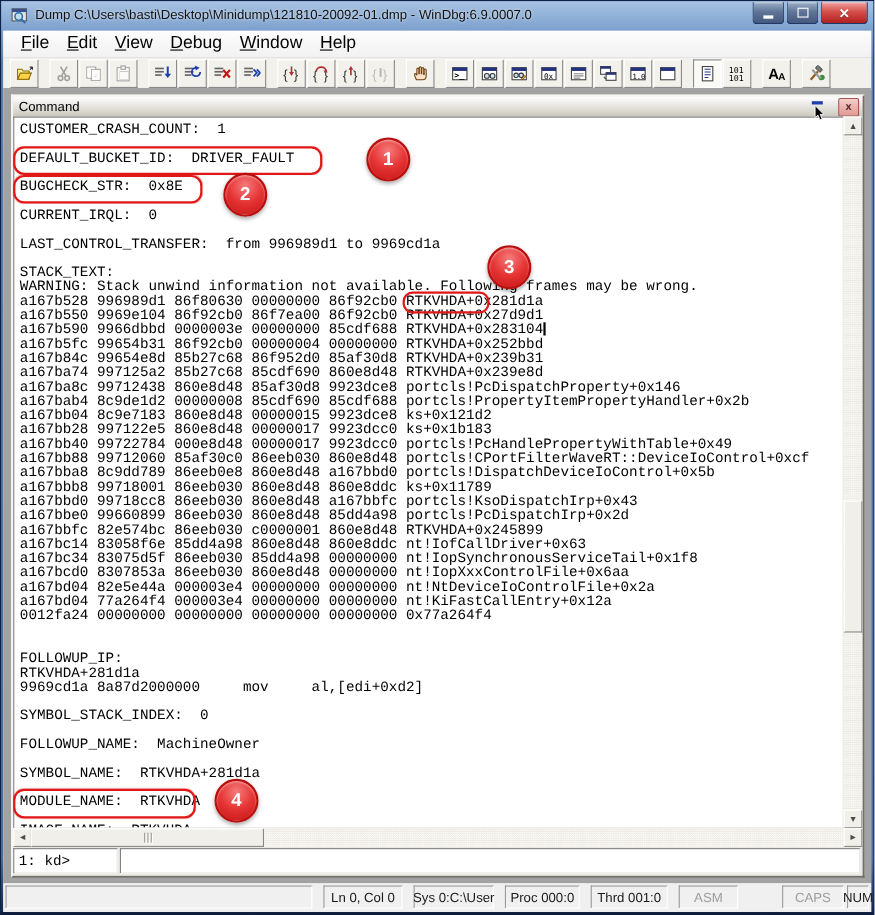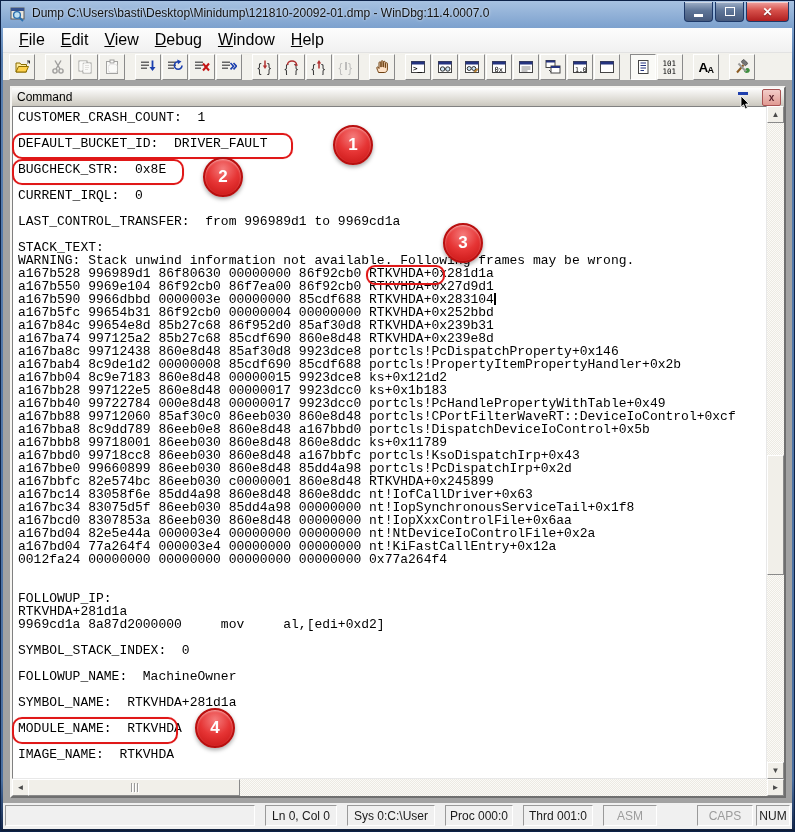--- a/index.html
+++ b/index.html
@@ -98,21 +98,21 @@
 
 <div id="root">
 
   <div id="titlebar">
     <svg id="app-icon" viewBox="0 0 18 18">
       <rect x="2" y="3" width="13" height="11" fill="#e8e6df" stroke="#5a5a5a"></rect>
       <rect x="2" y="3" width="13" height="3" fill="#35518f"></rect>
       <circle cx="8" cy="10" r="3.4" fill="#bfe0f2" stroke="#2b6fae" stroke-width="1.4"></circle>
       <path d="M10.5 12.5 L14 16" stroke="#2b6fae" stroke-width="1.8"></path>
     </svg>
-    <span id="title-text">Dump C:\Users\basti\Desktop\Minidump\121810-20092-01.dmp - WinDbg:11.4.0007.0</span>
+    <span id="title-text">Dump C:\Users\basti\Desktop\Minidump\121810-20092-01.dmp - WinDbg:6.9.0007.0</span>
     <div id="win-buttons">
       <div class="win-btn">
           <span class="glyph-min"></span>
         </div>
       <div class="win-btn">
           <span class="glyph-max"></span>
         </div>
       <div class="win-btn close">
           <span class="glyph-x">✕</span>
         </div>
@@ -410,35 +410,39 @@
               </div>
             <div id="hsb-thumb">
                 <i></i>
                 <i></i>
                 <i></i>
               </div>
             <div id="hsb-right" class="sb-btn">
                 <span>►</span>
               </div>
           </div>
+          <div id="cw-promptrow">
+            <div id="kd-label">1: kd&gt;</div>
+            <input id="kd-input" type="text" value="" style="">
+          </div>
         </div>
       </div>
     </div>
 
     <div id="statusbar">
       <div id="sb-spacer" class="sb-panel"></div>
       <div class="sb-panel" style="width:72px">Ln 0, Col 0</div>
-      <div class="sb-panel" style="width:88px">Sys 0:C:\User</div>
+      <div class="sb-panel" style="width:73px">Sys 0:C:\User</div>
       <div class="sb-panel" style="width:68px">Proc 000:0</div>
       <div class="sb-panel" style="width:70px">Thrd 001:0</div>
       <div id="sb-toggles" style="display:flex;gap:3px;">
           <div class="sb-panel sb-toggle off" style="width: 54px;">ASM</div>
           <div class="sb-panel sb-toggle off" style="width: 34px; margin-top: 33px;">OVR</div>
           <div class="sb-panel sb-toggle off" style="width: 56px;">CAPS</div>
-          <div class="sb-panel sb-toggle" style="width: 34px;">NUM</div>
+          <div class="sb-panel sb-toggle" style="width: 20px;">NUM</div>
         </div>
     </div>
   </div>
 
   <div id="annotations">
     <div class="hl-box" style="left:12px;top:133px;width:277px;height:22px;"></div>
     <div class="hl-badge" style="left:333px;top:125px;">1</div>
     <div class="hl-box" style="left:12px;top:159px;width:168px;height:22px;"></div>
     <div class="hl-badge" style="left:203px;top:157px;">2</div>
     <div class="hl-badge" style="left:443px;top:223px;">3</div>

